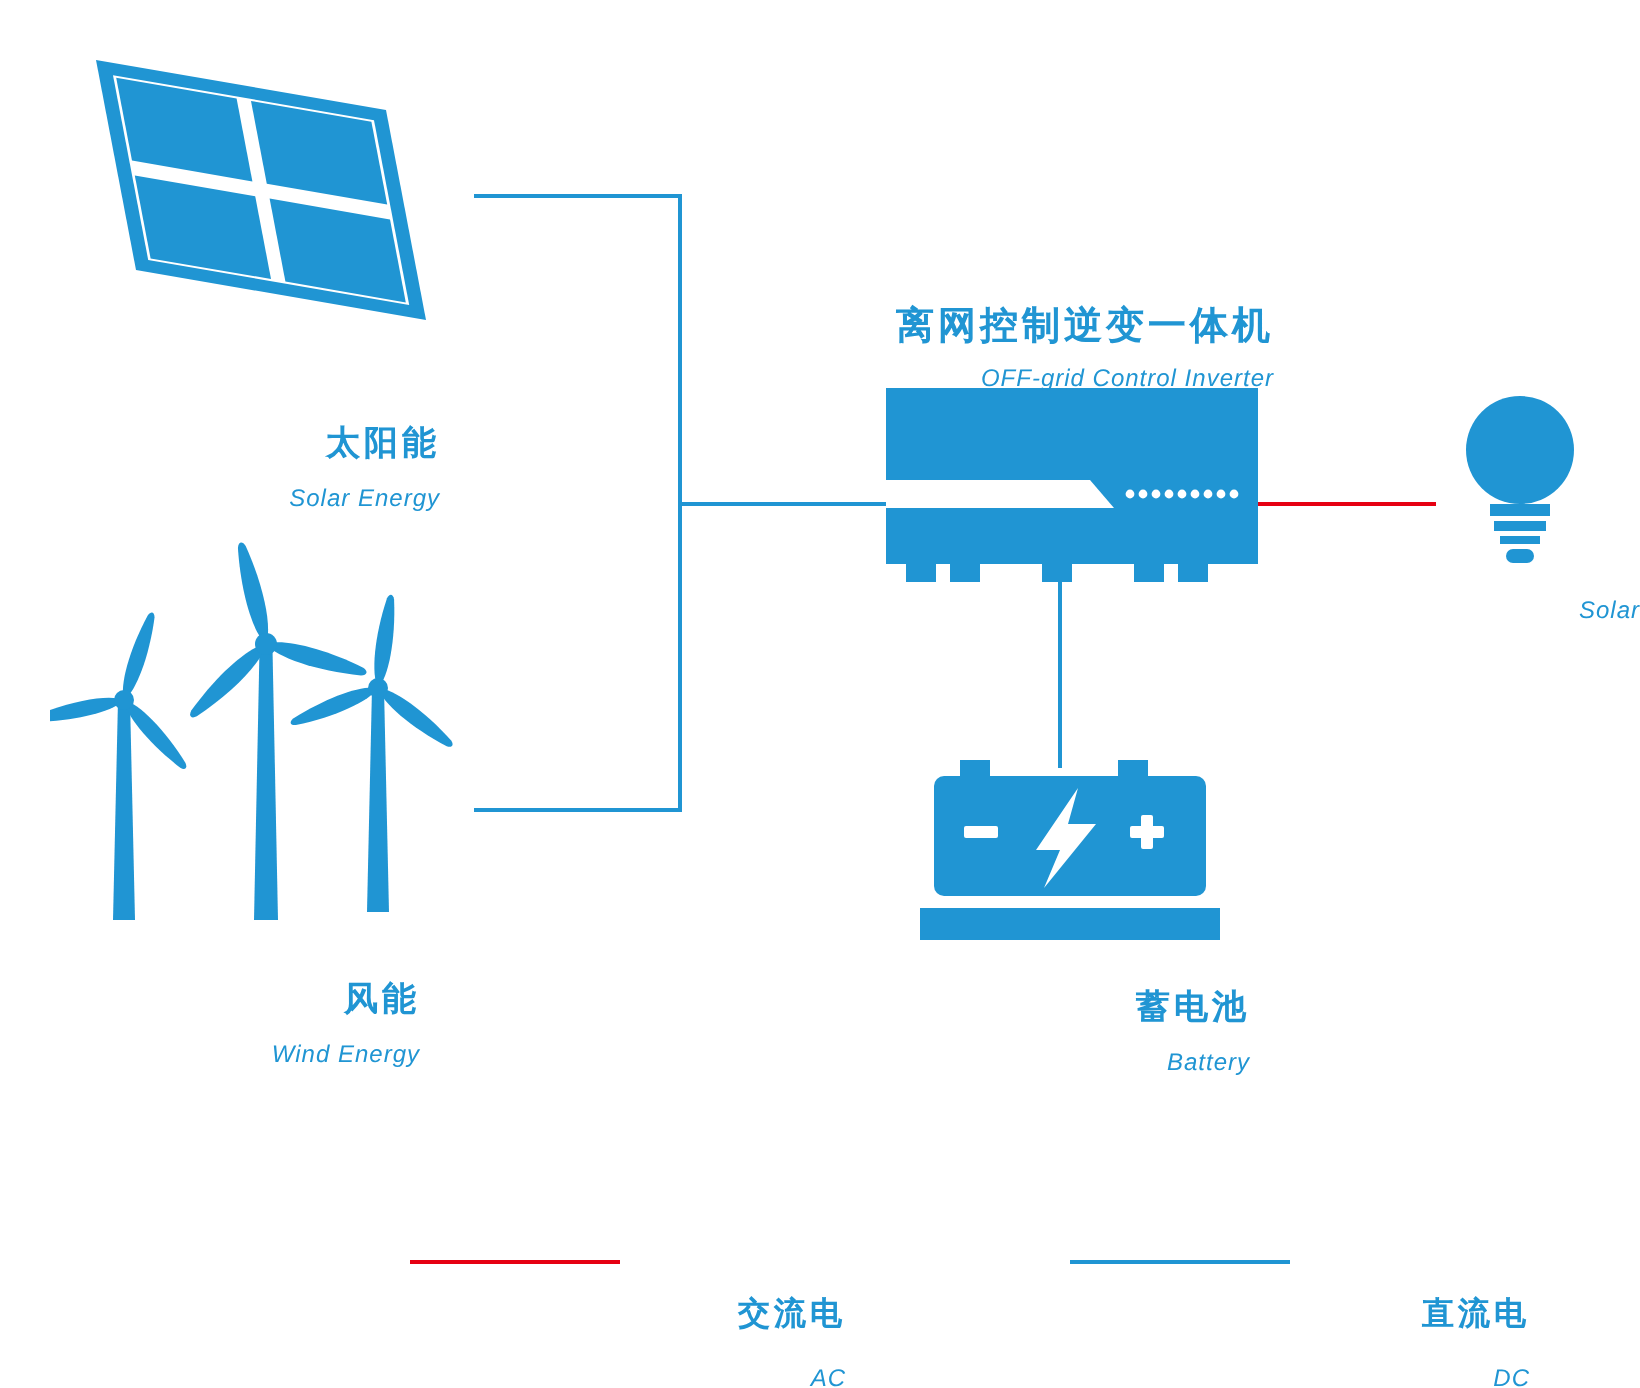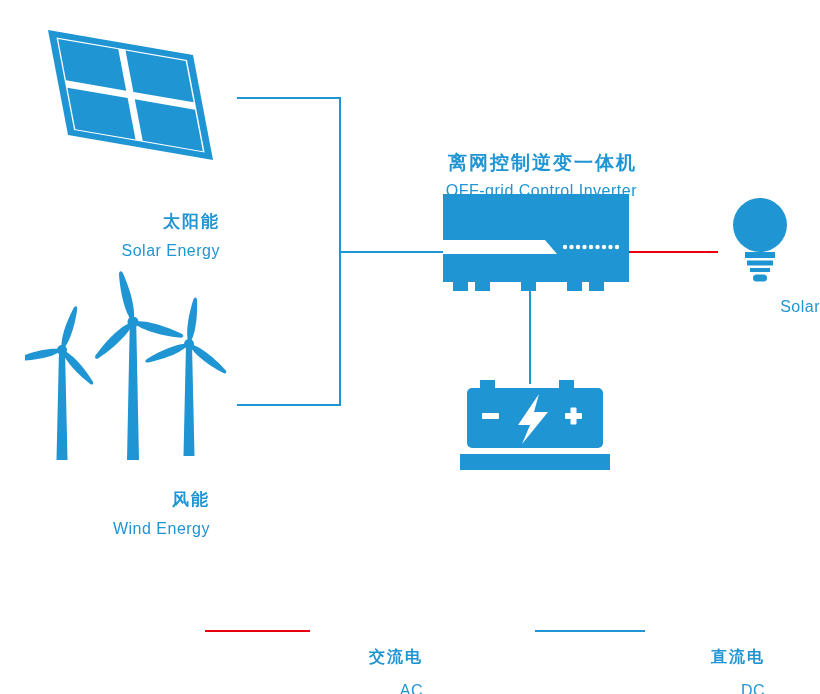--- a/index.html
+++ b/index.html
@@ -9,21 +9,21 @@
   }
   .abs { position:absolute; }
   svg { display:block; }
   .fb { fill:var(--blue,#2095d3); }
   .fw { fill:#ffffff; }
   .lines path { fill:none; stroke-width:2; }
   .dc { stroke:var(--blue,#2095d3); }
   .ac { stroke:var(--red,#e60012); }
   .node-label { text-align:right; color:var(--blue,#2095d3); }
   .cn { font-size:17px; font-weight:bold; letter-spacing:2px; }
-  .en { font-size:16px; margin-top:9px; letter-spacing:0.5px; }
+  .en { font-size:12px; margin-top:9px; letter-spacing:0.5px;font-style:italic; }
   .inverter-title .cn { font-size:19px; }
   .inverter-title .en { margin-top:6px; }
   .legend-label .cn { font-size:16px;margin-top:25px; }
   .legend-label .en { margin-top:14px; }
 </style>
 </head>
 <body>
 
 <div class="canvas">
 
@@ -133,20 +133,24 @@
   <div class="abs node-label" style="left:30px;top:488px;width:180px">
     <div class="cn">风能</div>
     <div class="en">Wind Energy</div>
   </div>
 
   <div class="abs node-label inverter-title" style="left:437px;top:150px;width:200px">
     <div class="cn">离网控制逆变一体机</div>
     <div class="en">OFF-grid Control Inverter</div>
   </div>
 
+  <div class="abs node-label" style="left:445px;top:492px;width:180px">
+    <div class="cn">蓄电池</div>
+    <div class="en">Battery</div>
+  </div>
 
   <div class="abs node-label" style="left:700px;top:289px;width:120px">
     <div class="en">Solar</div>
   </div>
 
   <div class="abs node-label legend-label" style="left:333px;top:622px;width:90px">
     <div class="cn">交流电</div>
     <div class="en">AC</div>
   </div>
 

